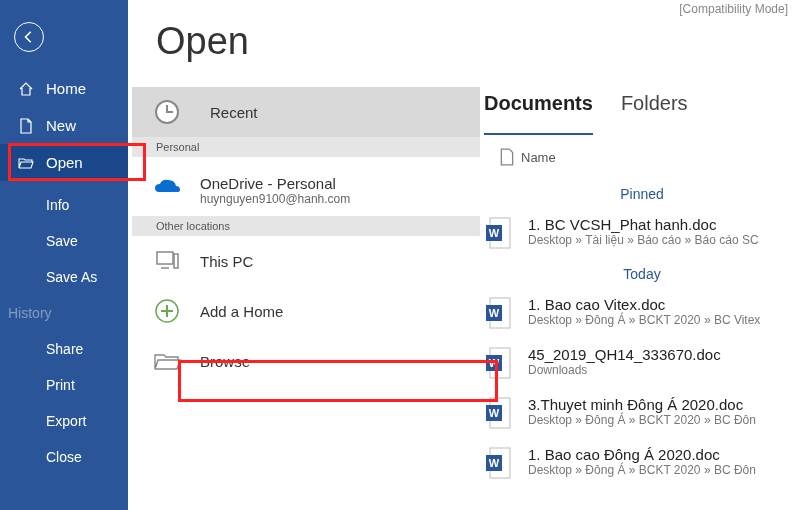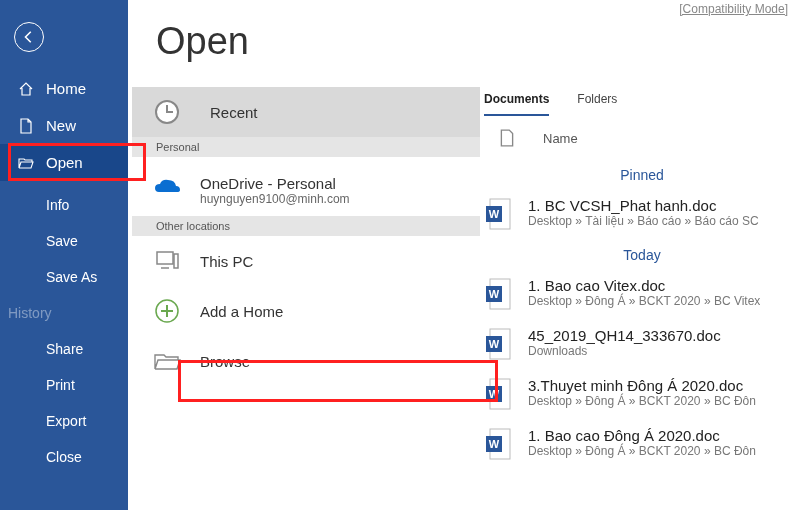--- a/index.html
+++ b/index.html
@@ -115,43 +115,42 @@
     padding: 92px 0 0 0;
     position: relative;
     overflow: hidden;
   }
   .titlebar-frag {
     position: absolute;
     top: 0; right: 0;
     font-size: 12px;
     color: #888;
     padding: 2px 14px;
-    text-decoration: underline;
   }
   .tabs {
     display: flex;
     gap: 28px;
     padding-left: 4px;
     border-bottom: 1px solid transparent;
   }
   .tab {
-    font-size: 12px;
-    padding-bottom: 8px;
+    font-size: 20px;
+    padding-bottom: 18px;
     cursor: pointer;
     color: #444;
   }
   .tab.active {
     font-weight: 600;
     color: #222;
     border-bottom: 2px solid #2a5699;
   }
   .list-header {
     display: flex;
     align-items: center;
-    gap: 27px;
+    gap: 5px;
     padding: 12px 4px;
     color: #555;
     font-size: 13px;
   }
   .file-icon-header { width: 18px; height: 18px; margin-left: 14px; }
   .group-label {
     font-size: 14px;
     color: #2a5699;
     padding: 8px 0 6px 2px;
     text-align: center;
@@ -234,21 +233,21 @@
       </div>
       <div class="loc-header">Personal</div>
       <div class="loc-row">
         <span class="loc-icon">
           <svg viewBox="0 0 30 30">
               <path d="M7 20 Q3 20 3 16 Q3 12 8 12 Q10 7 16 8 Q23 8 24 14 Q28 14 28 18 Q28 20 25 20 Z" fill="#0a6ed1"></path>
             </svg>
         </span>
         <div class="loc-label-group">
           <span class="loc-label">OneDrive - Personal</span>
-          <span class="loc-sublabel">huynguyen9100@minh.com</span>
+          <span class="loc-sublabel">huynguyen9100@hanh.com</span>
         </div>
       </div>
       <div class="loc-header">Other locations</div>
       <div class="loc-row">
         <span class="loc-icon">
           <svg viewBox="0 0 30 30">
               <rect x="5" y="6" width="16" height="12" stroke="#888" stroke-width="1.5" fill="none"></rect>
               <rect x="22" y="8" width="4" height="14" stroke="#888" stroke-width="1.5" fill="none"></rect>
               <path d="M9 22 H17" stroke="#888" stroke-width="1.5"></path>
             </svg>

